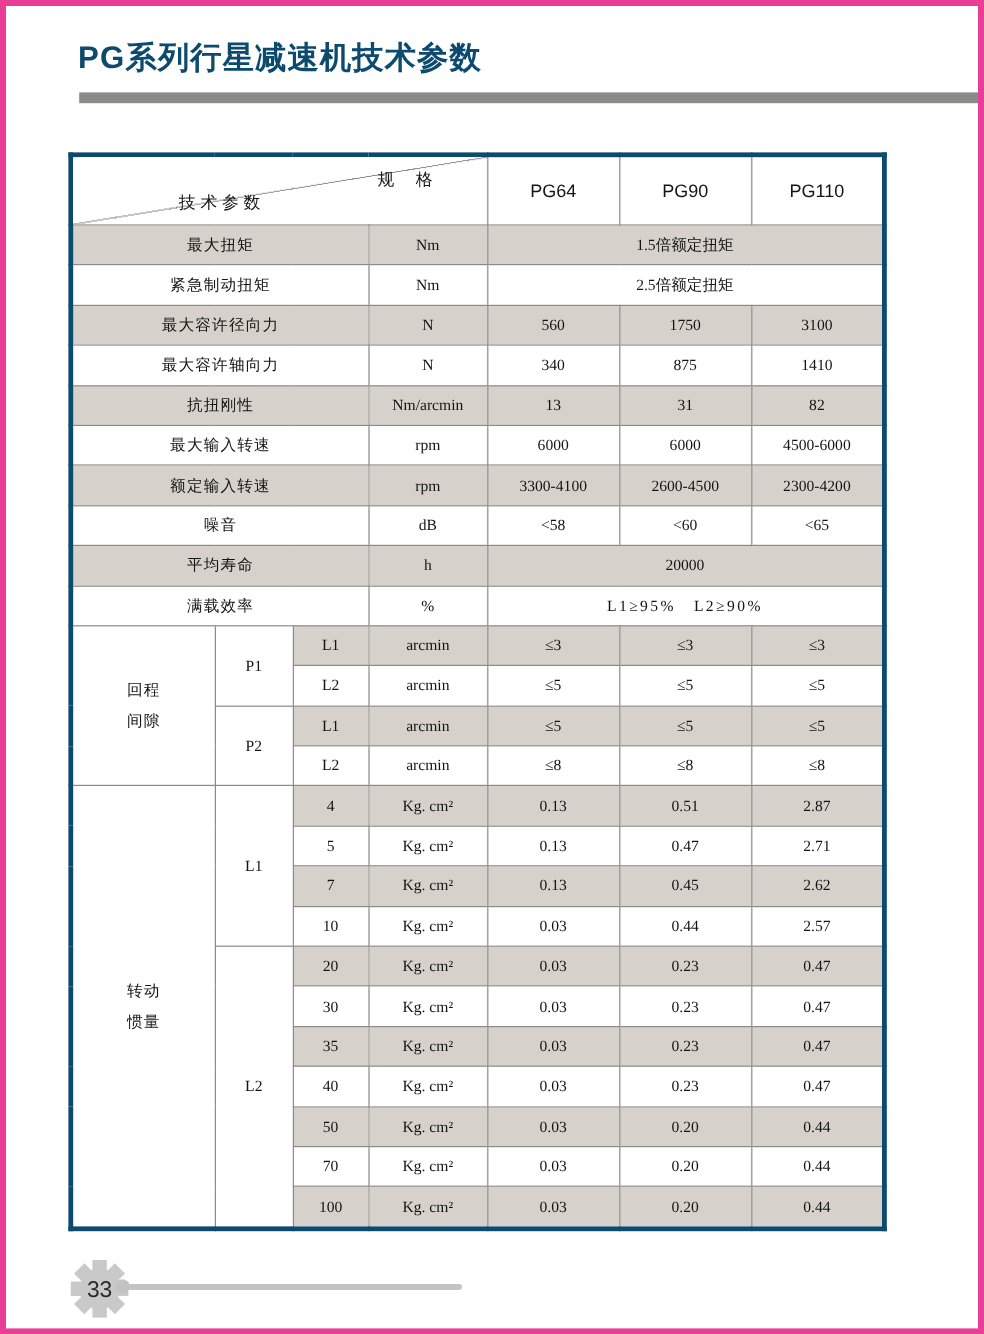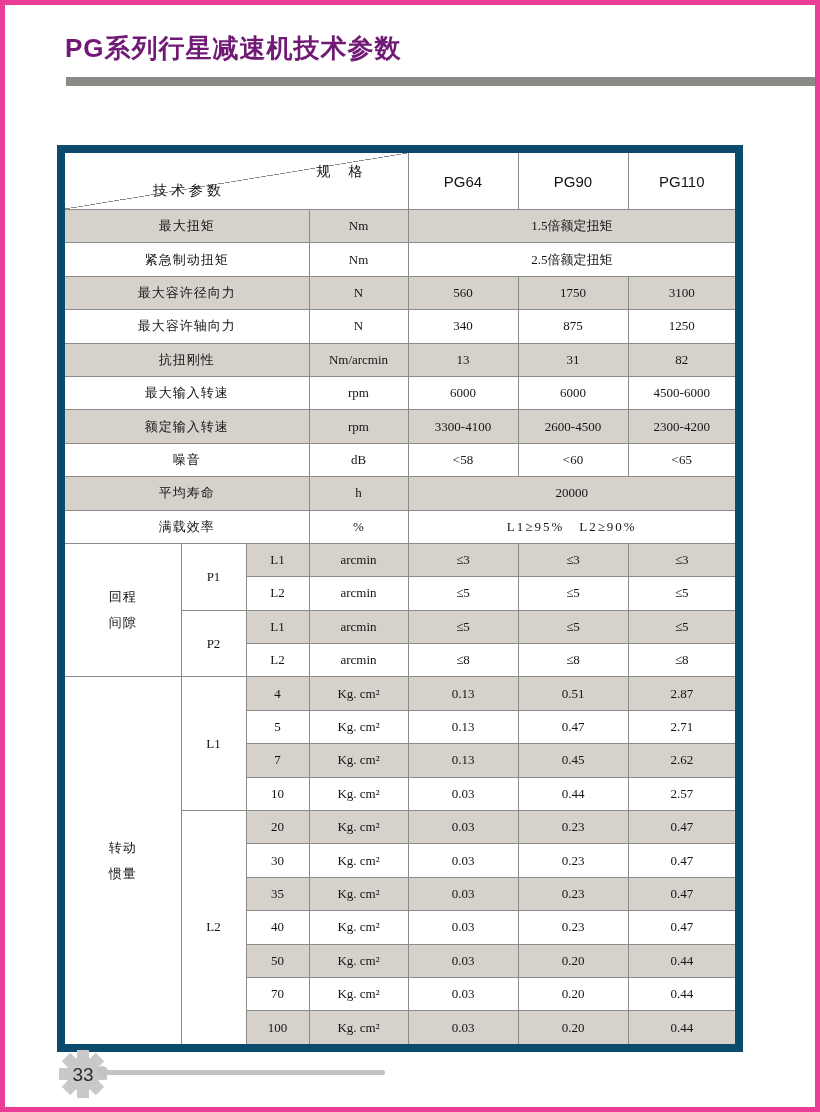--- a/index.html
+++ b/index.html
@@ -4,30 +4,30 @@
 <style>
   html,body { margin:0; padding:0; background:#fff; }
   .page {
     position:relative; width:820px; height:1112px; box-sizing:border-box;
     border:5px solid #e83e96; background:#ffffff; overflow:hidden;
     font-family:"Liberation Serif", serif; color:#141414;
   }
   .title {
     position:absolute; left:60px; top:26px;
     font-family:"Liberation Sans", sans-serif; font-weight:bold;
-    font-size:26px; letter-spacing:1px; color:#701a75;
+    font-size:26px; letter-spacing:1px; color:#0c4a6e;
   }
   .titlebar {
     position:absolute; left:61px; right:0; top:72px; height:9px;
     background:#8c8a87;
   }
   table.spec {
-    position:absolute; left:52px; top:140px; width:678px;
+    position:absolute; left:52px; top:122px; width:678px;
     border-collapse:collapse; table-layout:fixed;
-    border:8px solid #0c4a6e;
+    border:4px solid #0c4a6e;
   }
   table.spec td {
     border:1px solid #8a8a8a; text-align:center; vertical-align:middle;
     font-size:13px; height:32.4px; padding:0; overflow:hidden;
     font-family:"Liberation Serif", serif;
   }
   tr.head td { height:56px; font-family:"Liberation Sans", sans-serif; font-size:15px; }
   .corner {
     position:relative;
     background:linear-gradient(to bottom right,#ffffff 49.6%,#8a8a8a 49.6%,#8a8a8a 50.35%,#ffffff 50.35%);
@@ -88,21 +88,21 @@
       <td>N</td>
       <td>560</td>
       <td>1750</td>
       <td>3100</td>
     </tr>
     <tr>
       <td colspan="3" class="lbl">最大容许轴向力</td>
       <td>N</td>
       <td>340</td>
       <td>875</td>
-      <td>1250</td>
+      <td>1410</td>
     </tr>
     <tr class="gr">
       <td colspan="3" class="lbl">抗扭刚性</td>
       <td>Nm/arcmin</td>
       <td>13</td>
       <td>31</td>
       <td>82</td>
     </tr>
     <tr>
       <td colspan="3" class="lbl">最大输入转速</td>

